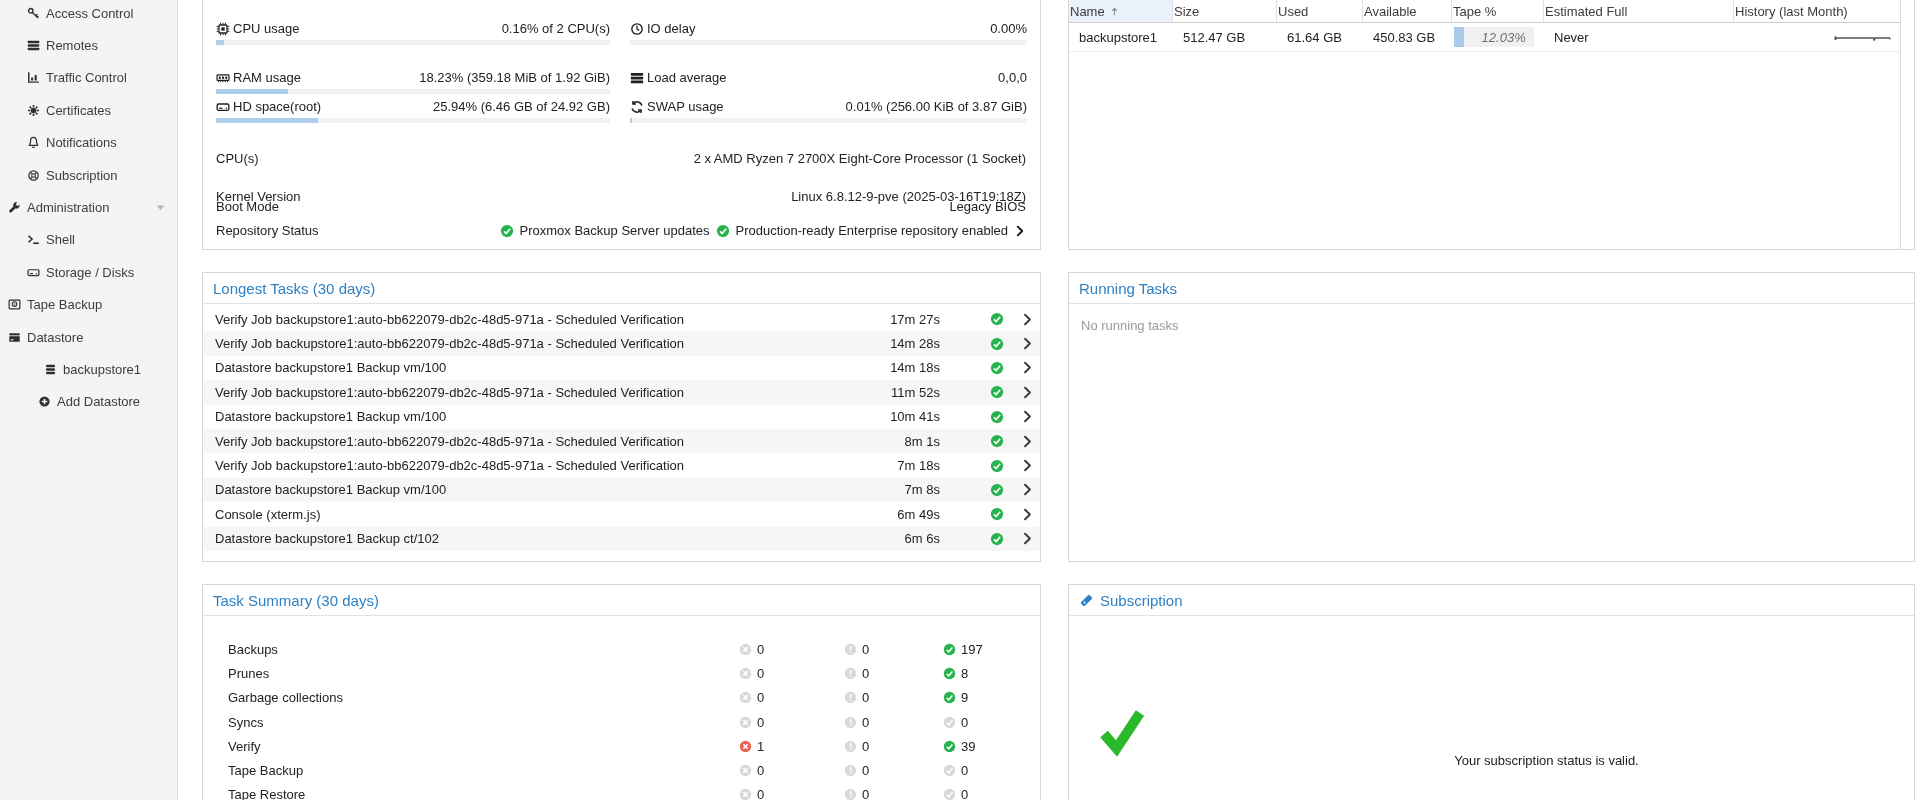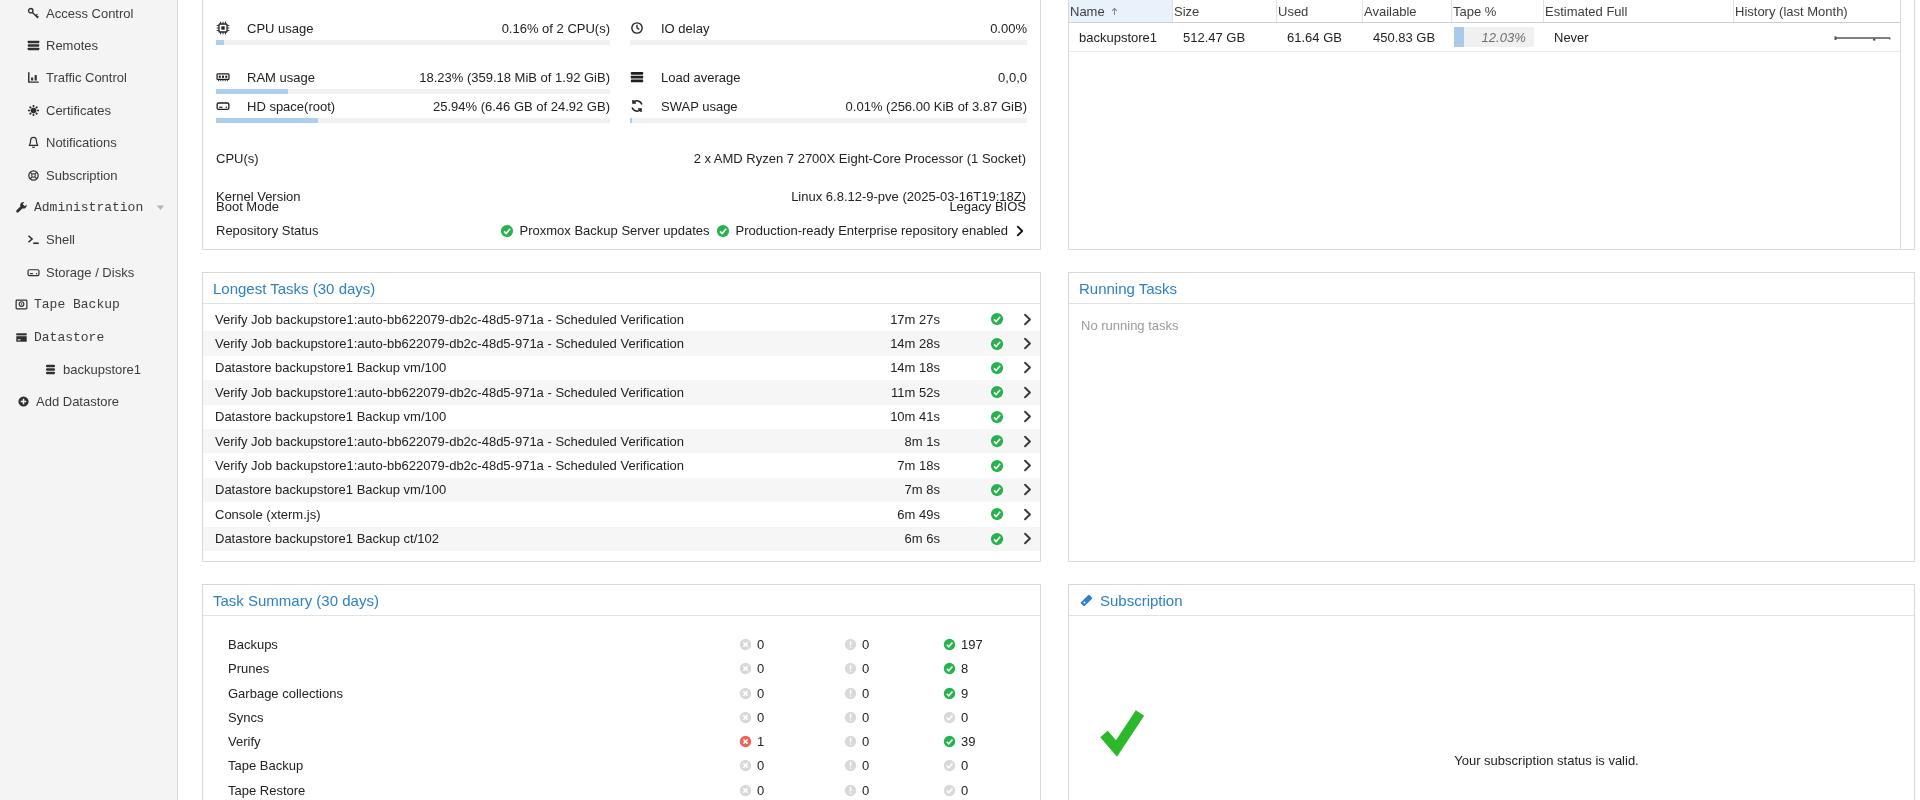--- a/index.html
+++ b/index.html
@@ -11,23 +11,23 @@
   svg.ic { display: inline-block; vertical-align: middle; flex: none; }
 
   
   .sidebar {
     position: absolute; left: 0; top: 0; bottom: 0; width: 178px;
     background: #f4f4f4; border-right: 1px solid #dcdcdc; overflow: hidden;
   }
   .sb-list { margin-top: -3px; }
   .sb-item { height: 32.4px; display: flex; align-items: center; position: relative; color: #3d3d3d; cursor: pointer; }
   .sb-item .sb-ic { width: 13px; height: 13px; margin-right: 6px; color: #2f2f2f; }
-  .lvl1 { padding-left: 15px; font-family: Liberation Mono, monospace; }
+  .lvl1 { padding-left: 8px; }
   .lvl2 { padding-left: 27px; }
-  .lvl2c { padding-left: 17px; }
+  .lvl2c { padding-left: 38px; }
   .lvl3 { padding-left: 44px; }
   .sb-caret { position: absolute; right: 10px; width: 13px; height: 13px; color: #b5b5b5; }
 
   
   .panel { position: absolute; background: #fff; border: 1px solid #d8d8d8; overflow: hidden; }
   .p-title {
     height: 31px; display: flex; align-items: center; gap: 6px; padding: 0 10px;
     border-bottom: 1px solid #e2e2e2; color: #2e81c4; font-size: 15px; background: #fff;
   }
   #sys-panel   { left: 202px; top: 0;     width: 839px; height: 250px; border-top: none; }
@@ -35,21 +35,21 @@
   #lt-panel    { left: 202px; top: 272px; width: 839px; height: 290px; }
   #rt-panel    { left: 1068px; top: 272px; width: 847px; height: 290px; }
   #ts-panel    { left: 202px; top: 584px; width: 839px; height: 240px; border-bottom: none; }
   #sub-panel   { left: 1068px; top: 584px; width: 847px; height: 240px; border-bottom: none; }
 
   
   .col { position: absolute; top: 0; }
   .col-l { left: 13px; width: 394px; }
   .col-r { left: 427px; width: 397px; }
   .stat-line { position: absolute; left: 0; right: 0; height: 17px; display: flex; justify-content: space-between; align-items: center; }
-  .stat-label { display: flex; align-items: flex-start; gap: 17px; }
+  .stat-label { display: flex; align-items: flex-end; gap: 3px; }
   .stat-label .ic { width: 14px; height: 14px; color: #1f1f1f; }
   .bar { position: absolute; left: 0; right: 0; height: 5px; background: #f1f1f1; }
   .bar i { display: block; height: 100%; background: #aecfec; }
   .info-line { position: absolute; left: 13px; right: 14px; height: 17px; display: flex; justify-content: space-between; align-items: center; }
   .repo-val { display: flex; align-items: center; gap: 6px; }
   .repo-val .ok { width: 14px; height: 14px; color: #26b34d; }
   .repo-val .chev { width: 12px; height: 12px; color: #111; }
 
   
   .grid { margin-right: 13px; border-right: 1px solid #d9d9d9; height: 100%; }
@@ -76,21 +76,21 @@
   .lt-stat { flex: none; width: 70px; display: flex; justify-content: flex-end; padding-right: 6px; }
   .lt-stat .ic { width: 14px; height: 14px; color: #26b34d; }
   .lt-chev { flex: none; width: 30px; display: flex; justify-content: flex-end; padding-right: 6px; }
   .lt-chev .ic { width: 13px; height: 13px; color: #3a3a3a; }
 
   
   .rt-body { padding: 14px 12px; color: #9a9a9a; }
 
   
   .ts-rows { padding-top: 21px; }
-  .ts-row { height: 24.3px; position: relative; display: flex; align-items: flex-start; }
+  .ts-row { height: 24.3px; position: relative; display: flex; align-items: center; }
   .ts-label { padding-left: 25px; }
   .ts-cell { position: absolute; display: flex; align-items: center; gap: 5px; }
   .ts-c1 { left: 536px; } .ts-c2 { left: 641px; } .ts-c3 { left: 740px; }
   .ts-cell .ic { width: 13px; height: 13px; color: #d9d9d9; }
   .ts-cell .ic.bad { color: #ef6352; }
   .ts-cell .ic.good { color: #26b34d; }
 
   
   .p-title .ticket { width: 15px; height: 15px; color: #2e81c4; }
   .sub-body { position: relative; height: 208px; }

